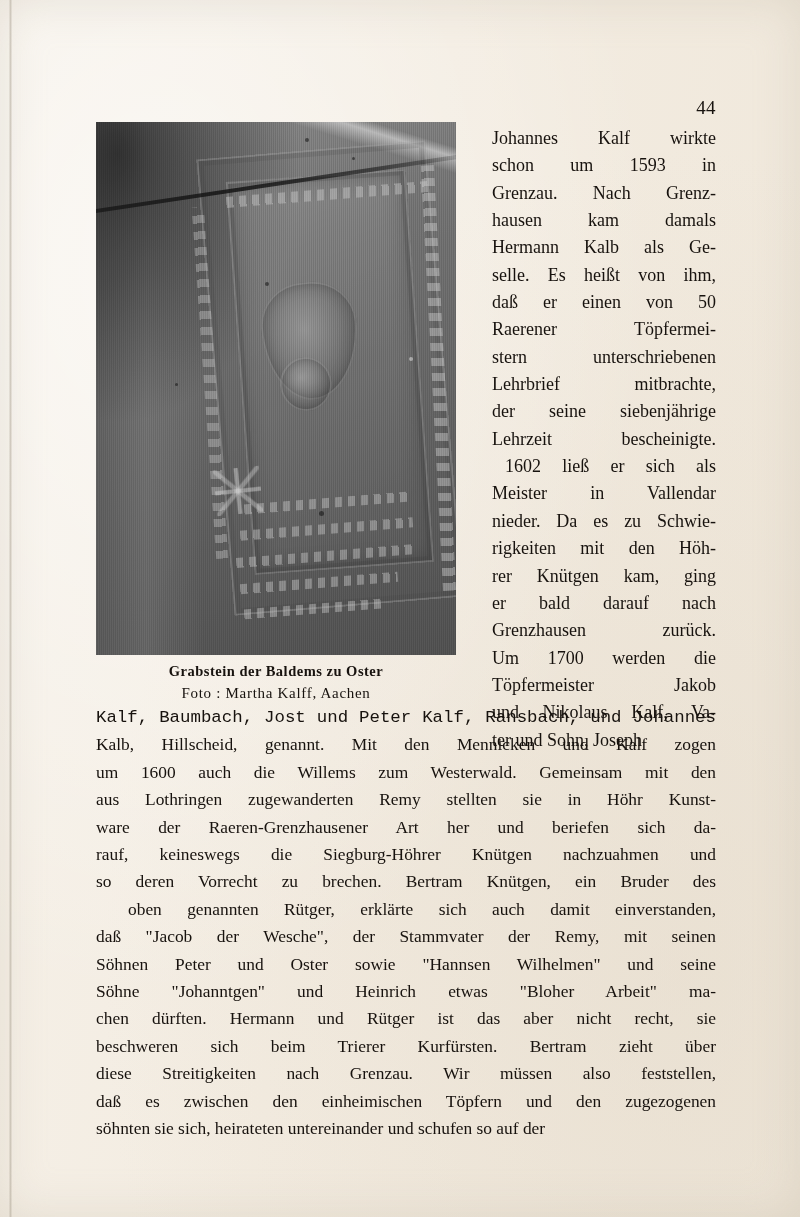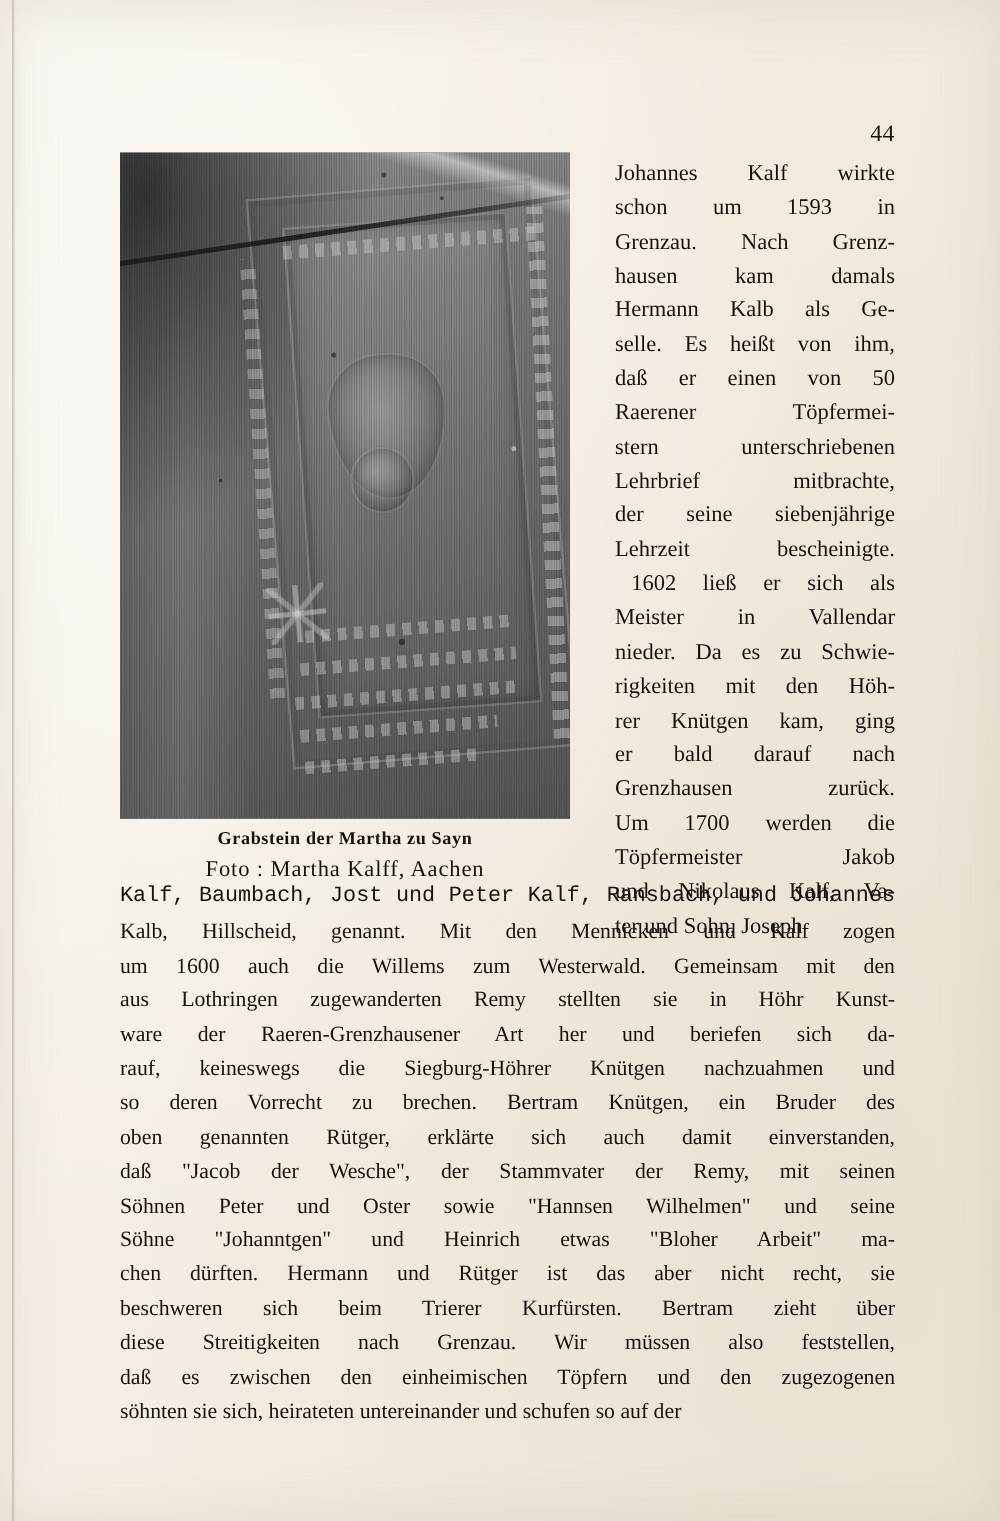--- a/index.html
+++ b/index.html
@@ -218,21 +218,21 @@
     text-align: center;
     padding-top: 7px;
   }
   .caption-title {
     font-weight: bold;
     font-size: 14.5px;
     letter-spacing: 0.5px;
     line-height: 1.35;
   }
   .caption-credit {
-    font-size: 18px;
+    font-size: 15px;
     letter-spacing: 0.7px;
     line-height: 1.4;
     padding-top: 1px;
   }
 
   
   .side-column {
     position: absolute;
     left: 396px;
     top: 125px;
@@ -289,21 +289,21 @@
       <div class="crack"></div>
       <div class="speck" style="left:58%;top:3%;width:4px;height:4px;"></div>
       <div class="speck" style="left:71%;top:6.5%;width:3px;height:3px;"></div>
       <div class="speck" style="left:47%;top:30%;width:4px;height:4px;"></div>
       <div class="speck speck-l" style="left:87%;top:44%;width:4px;height:4px;"></div>
       <div class="speck" style="left:22%;top:49%;width:3px;height:3px;"></div>
       <div class="speck" style="left:62%;top:73%;width:5px;height:5px;"></div>
       <div class="grain"></div>
     </div>
     <figcaption class="caption">
-      <div class="caption-title">Grabstein der Martha zu Sayn</div>
+      <div class="caption-title">Grabstein der Baldems zu Oster</div>
       <div class="caption-credit">Foto : Martha Kalff, Aachen</div>
     </figcaption>
   </figure>
 
   <div class="side-column">
     <p>
         <span class="ln" style="display: block; text-align: justify; text-align-last: justify;">Johannes Kalf wirkte</span>
         <span class="ln" style="display: block; text-align: justify; text-align-last: justify;">schon um 1593 in</span>
         <span class="ln" style="display: block; text-align: justify; text-align-last: justify;">Grenzau. Nach Grenz-</span>
         <span class="ln" style="display: block; text-align: justify; text-align-last: justify;">hausen kam damals</span>
@@ -331,21 +331,21 @@
 
   <div class="body-column">
     <p>
         <span class="ln" style="display: block; text-align: justify; text-align-last: justify; font-family: Liberation Mono, monospace;">Kalf, Baumbach, Jost und Peter Kalf, Ransbach, und Johannes</span>
         <span class="ln" style="display: block; text-align: justify; text-align-last: justify;">Kalb, Hillscheid, genannt. Mit den Mennicken und Kalf zogen</span>
         <span class="ln" style="display: block; text-align: justify; text-align-last: justify;">um 1600 auch die Willems zum Westerwald. Gemeinsam mit den</span>
         <span class="ln" style="display: block; text-align: justify; text-align-last: justify;">aus Lothringen zugewanderten Remy stellten sie in Höhr Kunst-</span>
         <span class="ln" style="display: block; text-align: justify; text-align-last: justify;">ware der Raeren-Grenzhausener Art her und beriefen sich da-</span>
         <span class="ln" style="display: block; text-align: justify; text-align-last: justify;">rauf, keineswegs die Siegburg-Höhrer Knütgen nachzuahmen und</span>
         <span class="ln" style="display: block; text-align: justify; text-align-last: justify;">so deren Vorrecht zu brechen. Bertram Knütgen, ein Bruder des</span>
-        <span class="ln" style="display: block; text-align: justify; text-align-last: justify;">oben genannten Rütger, erklärte sich auch damit einverstanden,</span>
+        <span class="ln" style="display: block; text-align: justify; text-align-last: justify; margin-left: 32px;">oben genannten Rütger, erklärte sich auch damit einverstanden,</span>
         <span class="ln" style="display: block; text-align: justify; text-align-last: justify;">daß "Jacob der Wesche", der Stammvater der Remy, mit seinen</span>
         <span class="ln" style="display: block; text-align: justify; text-align-last: justify;">Söhnen Peter und Oster sowie "Hannsen Wilhelmen" und seine</span>
         <span class="ln" style="display: block; text-align: justify; text-align-last: justify;">Söhne "Johanntgen" und Heinrich etwas "Bloher Arbeit" ma-</span>
         <span class="ln" style="display: block; text-align: justify; text-align-last: justify;">chen dürften. Hermann und Rütger ist das aber nicht recht, sie</span>
         <span class="ln" style="display: block; text-align: justify; text-align-last: justify;">beschweren sich beim Trierer Kurfürsten. Bertram zieht über</span>
         <span class="ln" style="display: block; text-align: justify; text-align-last: justify;">diese Streitigkeiten nach Grenzau. Wir müssen also feststellen,</span>
         <span class="ln" style="display: block; text-align: justify; text-align-last: justify;">daß es zwischen den einheimischen Töpfern und den zugezogenen</span>
         <span class="ln last" style="display: block; text-align: justify; text-align-last: left;">söhnten sie sich, heirateten untereinander und schufen so auf der</span>
       </p>
   </div>

